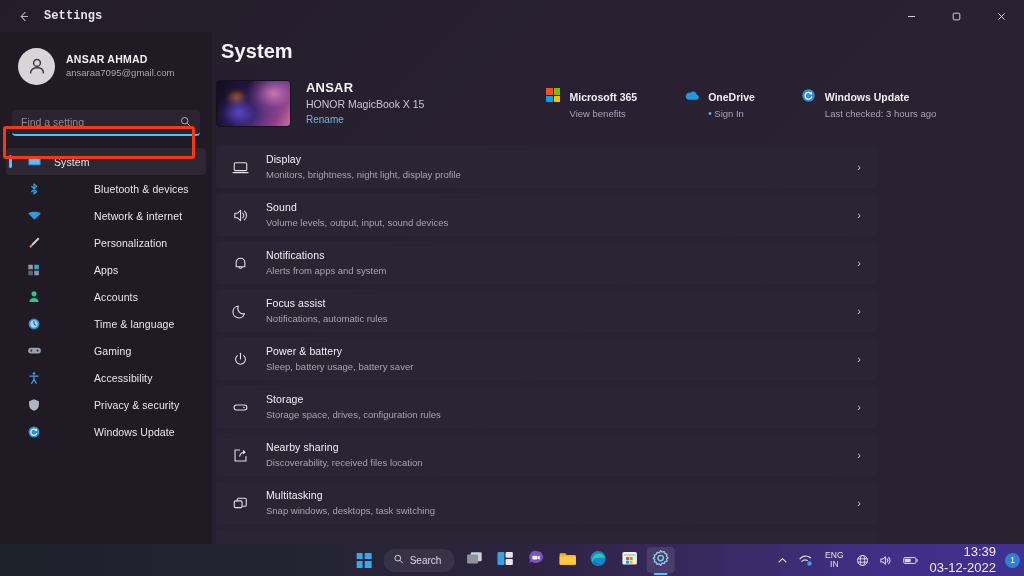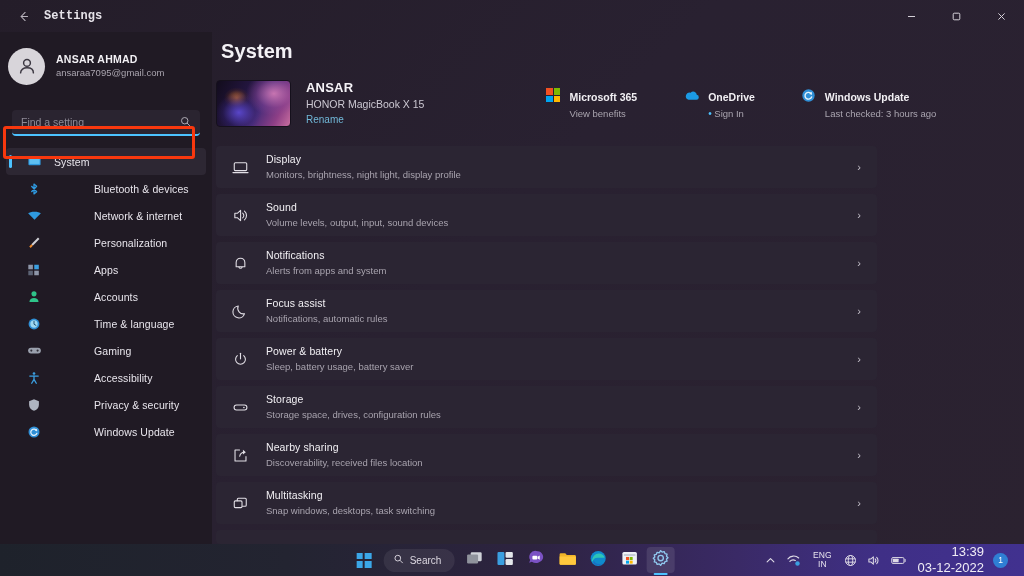--- a/index.html
+++ b/index.html
@@ -46,21 +46,21 @@
 
   
   .sidebar {
     position: absolute; top: 32px; left: 0;
     width: 212px; height: 512px;
     background: #201a24;
     z-index: 20;
   }
   .profile {
     display: flex; align-items: center;
-    padding: 8px 0 0 8px; height: 52px;
+    padding: 8px 0 0 18px; height: 52px;
   }
   .avatar {
     width: 37px; height: 37px; border-radius: 50%;
     background: #d8d5da;
     display: flex; align-items: center; justify-content: center;
     flex: 0 0 auto;
   }
   .avatar svg { display:block; }
   .profile-text { margin-left: 11px; line-height: 1.3; }
   .profile-name {
@@ -236,21 +236,21 @@
     display: flex; align-items: center;
     padding: 0 13px 0 10px; gap: 6px;
     margin: 0 3px;
   }
   .tb-search span { font-size: 10px; color: #ddd9e2; }
   .tb-search .mag { font-size: 10px; color: #ddd9e2; }
 
   .tray {
     position: absolute; right: 0; top: 0; height: 32px;
     display: flex; align-items: center; gap: 0;
-    padding-right: 16px;
+    padding-right: 4px;
   }
   .tray-item {
     display: flex; align-items: center; justify-content: center;
     height: 32px; padding: 0 5px;
     color: #dfdbe6; font-size: 11px;
   }
   .tray-lang {
     line-height: 1.05; text-align: center;
     font-size: 8.5px; color: #e7e3ee; padding: 0 7px;
   }

